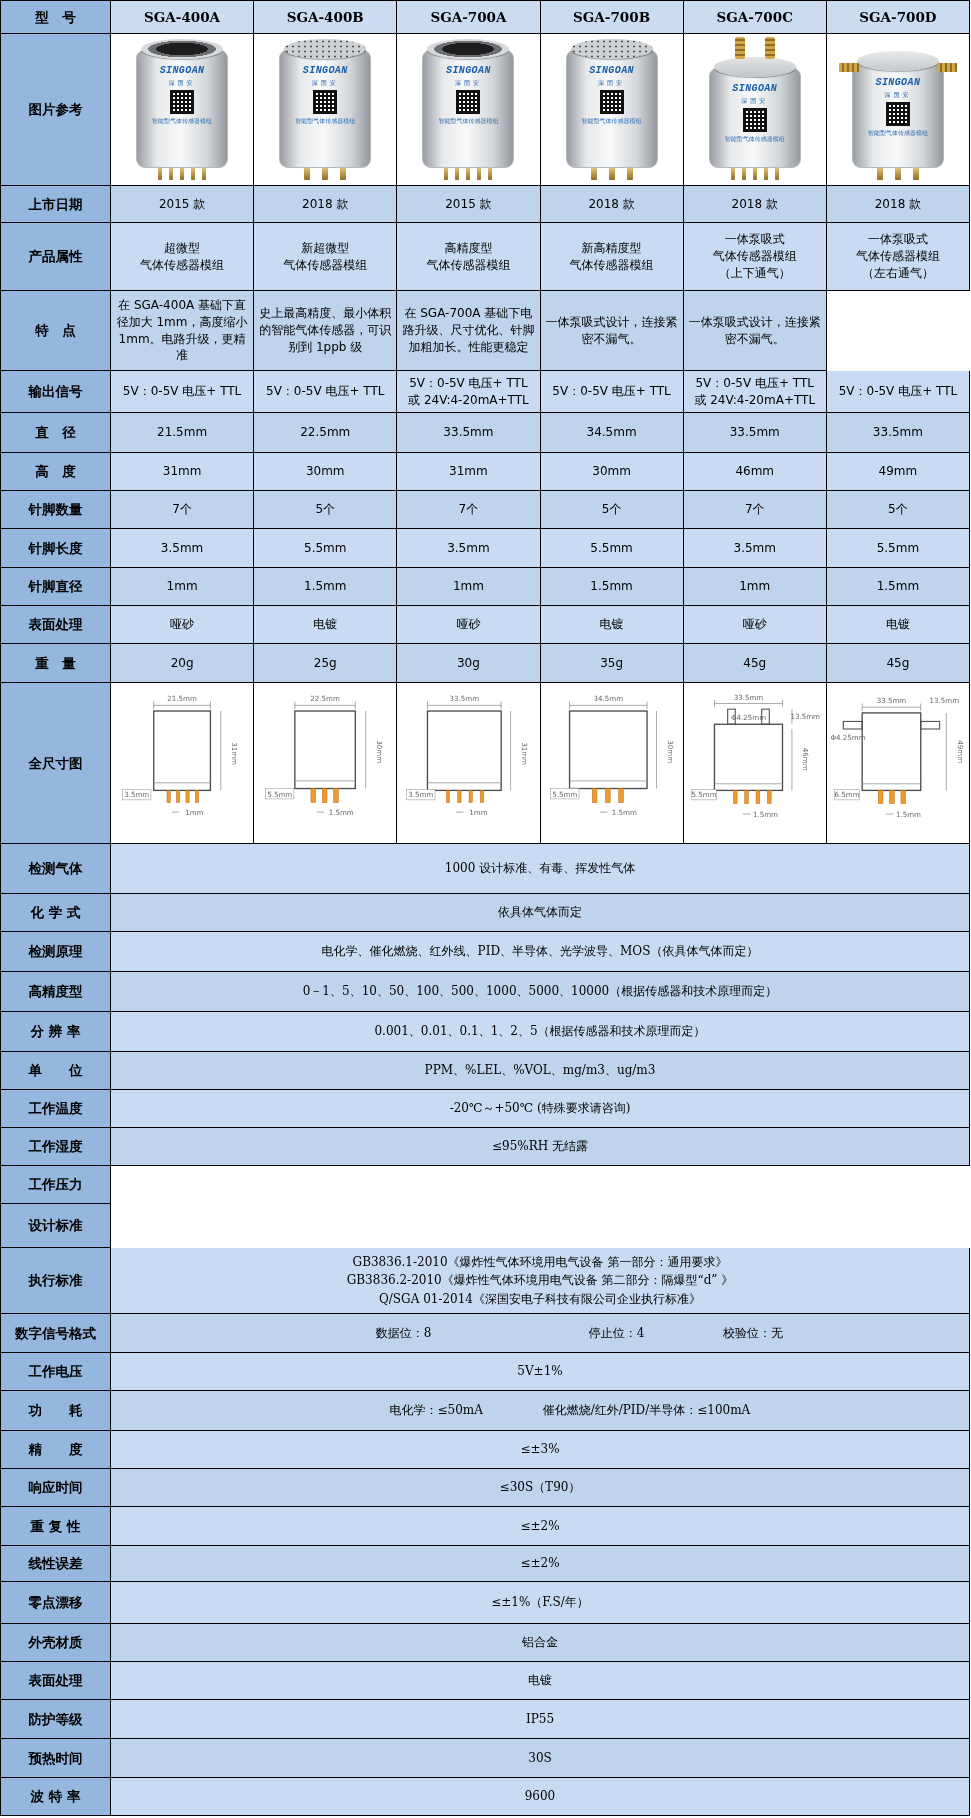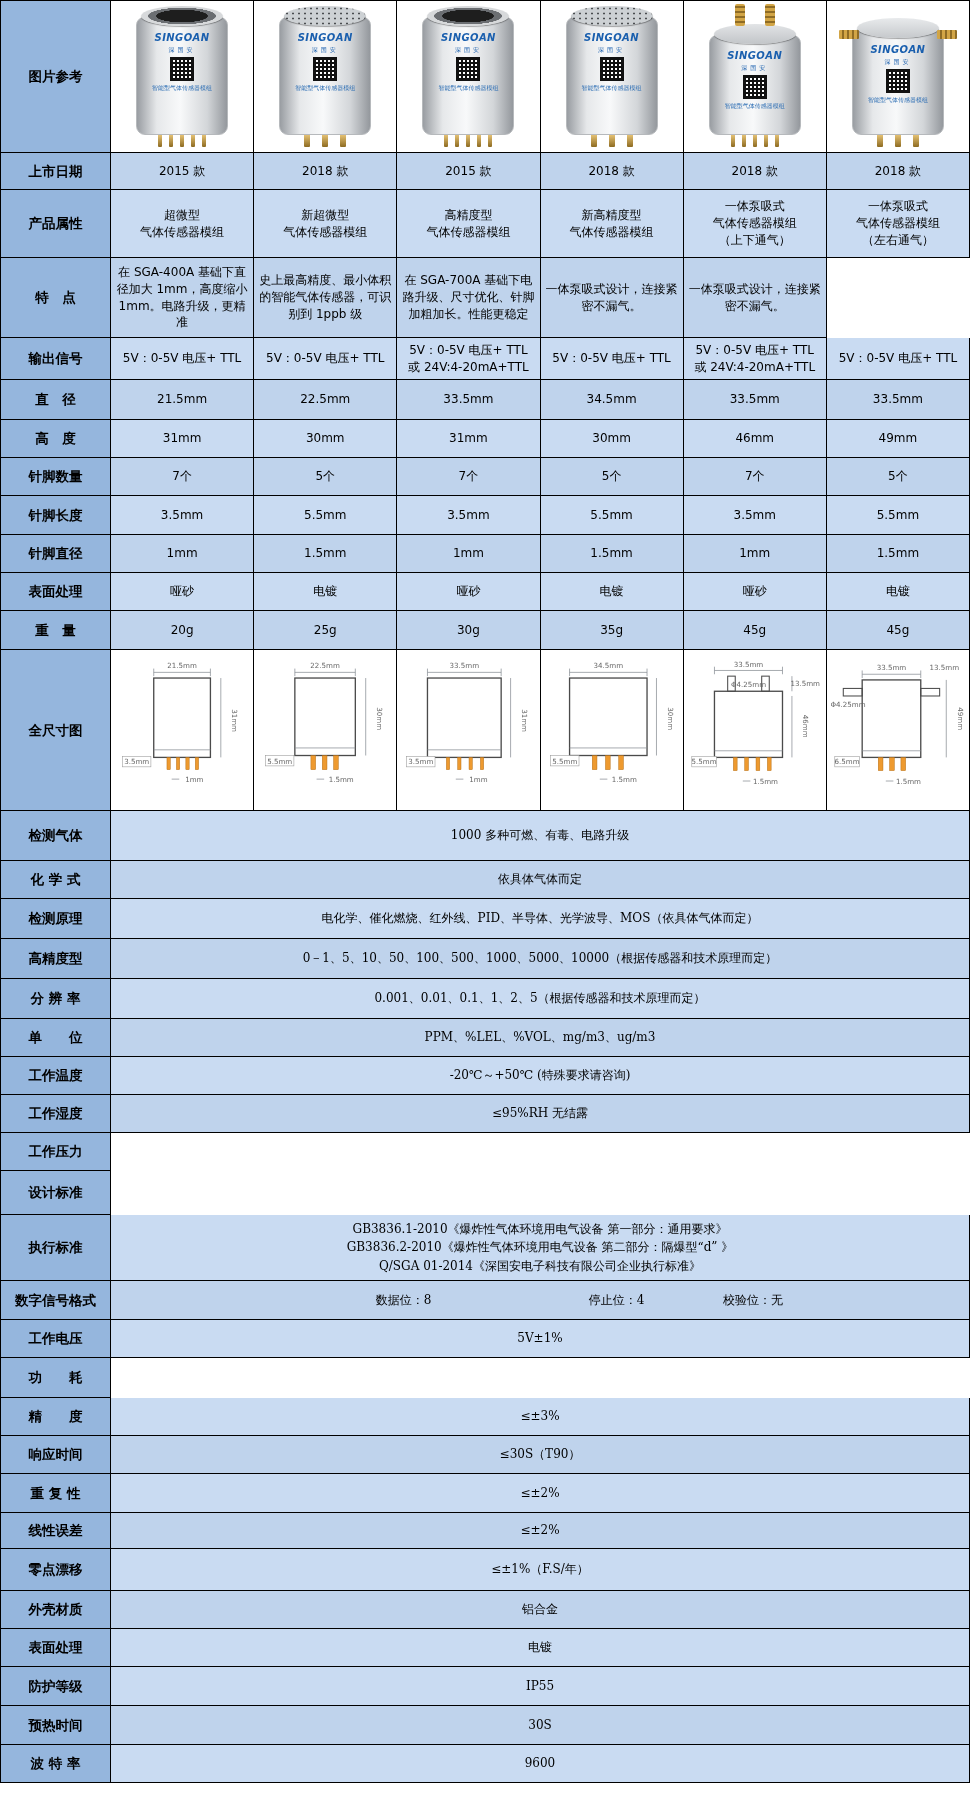--- a/index.html
+++ b/index.html
@@ -23,21 +23,21 @@
   
   .sensor{position:relative;width:104px;height:142px;display:flex;flex-direction:column;align-items:center;margin:0 auto;}
   .cap{width:82px;height:20px;border-radius:50%;z-index:2;flex:none;
     background:radial-gradient(ellipse at center,#1e1e1e 0 44%,#6b6e72 45% 58%,#d7d9db 59% 100%);
     box-shadow:0 1px 1px rgba(0,0,0,.35);}
   .mesh .cap{background:radial-gradient(circle at 50% 50%,#caced2 0 100%);
     background-image:radial-gradient(#4a4d50 1px,transparent 1.4px);background-size:6px 5px;background-color:#cdd1d4;}
   .sbody{width:92px;flex:1;margin-top:-9px;z-index:1;border-radius:8px 8px 9px 9px;
     background:linear-gradient(90deg,#999da2,#e6e8ea 22%,#f8f9fa 48%,#d3d6d9 78%,#94989d);
     display:flex;flex-direction:column;align-items:center;border:1px solid #b6b9bc;box-sizing:border-box;}
-  .logo{color:#1a5fae;font-weight:800;font-style:italic;font-size:10px;letter-spacing:.4px;margin-top:13px;white-space:nowrap;}
+  .logo{color:#1a5fae;font-weight:800;font-style:italic;font-size:10px;letter-spacing:.4px;margin-top:13px;white-space:nowrap;font-family:Liberation Mono, monospace;}
   .logosub{color:#1a5fae;font-size:6px;letter-spacing:3px;margin-top:1px;white-space:nowrap;}
   .qr{width:22px;height:22px;margin-top:3px;border:1px solid #111;background-color:#fff;
     background-image:repeating-linear-gradient(0deg,#111 0 2px,transparent 2px 4px),
                      repeating-linear-gradient(90deg,#111 0 2px,#fff 2px 4px);}
   .caption{color:#2a6cb3;font-size:6px;margin-top:3px;white-space:nowrap;}
   .pins{display:flex;gap:7px;height:14px;margin-top:-1px;}
   .pins i{width:4px;height:13px;background:linear-gradient(#ecc879,#8d6b22);border-radius:1px;}
   .pins.thick{gap:12px;}
   .pins.thick i{width:6px;}
   .nozzles{position:absolute;top:-2px;left:0;right:0;display:flex;justify-content:center;gap:20px;z-index:3;}
@@ -55,20 +55,29 @@
   .diag .thin{stroke:#8a8f96;stroke-width:.8;fill:none;}
   .diag .pin{fill:#EE9A2F;stroke:#b36c14;stroke-width:.5;}
   .diag .dt{font-size:7.5px;fill:#666;text-anchor:middle;font-family:"DejaVu Sans",sans-serif;}
   .diag .noz{fill:none;stroke:#4a4a4a;stroke-width:1.1;}
 </style>
 </head>
 <body>
 
 <div class="tbl">
 
+  <div class="row hdr" style="height:33px">
+    <div class="lab">型　号</div>
+    <div class="cell">SGA-400A</div>
+    <div class="cell">SGA-400B</div>
+    <div class="cell">SGA-700A</div>
+    <div class="cell">SGA-700B</div>
+    <div class="cell">SGA-700C</div>
+    <div class="cell">SGA-700D</div>
+  </div>
 
   <div class="row" style="height:152px">
     <div class="lab">图片参考</div>
 
     <div class="cell photo">
       <div class="sensor">
         <div class="cap"></div>
         <div class="sbody">
           <div class="logo">SINGOAN</div>
           <div class="logosub">深国安</div>
@@ -398,21 +407,21 @@
         <rect x="4" y="104" width="26" height="11" fill="#fff" stroke="#999" stroke-width=".6"></rect>
         <text class="dt" x="17" y="112.5">6.5mm</text>
         <line class="thin" x1="58" y1="130" x2="66" y2="130"></line>
         <text class="dt" x="82" y="133">1.5mm</text>
       </svg>
     </div>
   </div>
 
   <div class="frow" style="height:50px">
     <div class="lab">检测气体</div>
-    <div class="fval light">1000 多种可燃、有毒、电路升级</div>
+    <div class="fval light">1000 设计标准、有毒、挥发性气体</div>
   </div>
   <div class="frow" style="height:38px">
     <div class="lab">化 学 式</div>
     <div class="fval dark">依具体气体而定</div>
   </div>
   <div class="frow" style="height:40px">
     <div class="lab">检测原理</div>
     <div class="fval light">电化学、催化燃烧、红外线、PID、半导体、光学波导、MOS（依具体气体而定）</div>
   </div>
   <div class="frow" style="height:40px">
@@ -454,20 +463,24 @@
       <span class="part w">停止位：4</span>
       <span class="part">校验位：无</span>
     </div>
   </div>
   <div class="frow" style="height:38px">
     <div class="lab">工作电压</div>
     <div class="fval light">5V±1%</div>
   </div>
   <div class="frow" style="height:40px">
     <div class="lab">功　　耗</div>
+    <div class="fval dark">
+      <span class="part w">电化学：≤50mA</span>
+      <span class="part">催化燃烧/红外/PID/半导体：≤100mA</span>
+    </div>
   </div>
   <div class="frow" style="height:38px">
     <div class="lab">精　　度</div>
     <div class="fval light">≤±3%</div>
   </div>
   <div class="frow" style="height:38px">
     <div class="lab">响应时间</div>
     <div class="fval dark">≤30S（T90）</div>
   </div>
   <div class="frow" style="height:39px">

